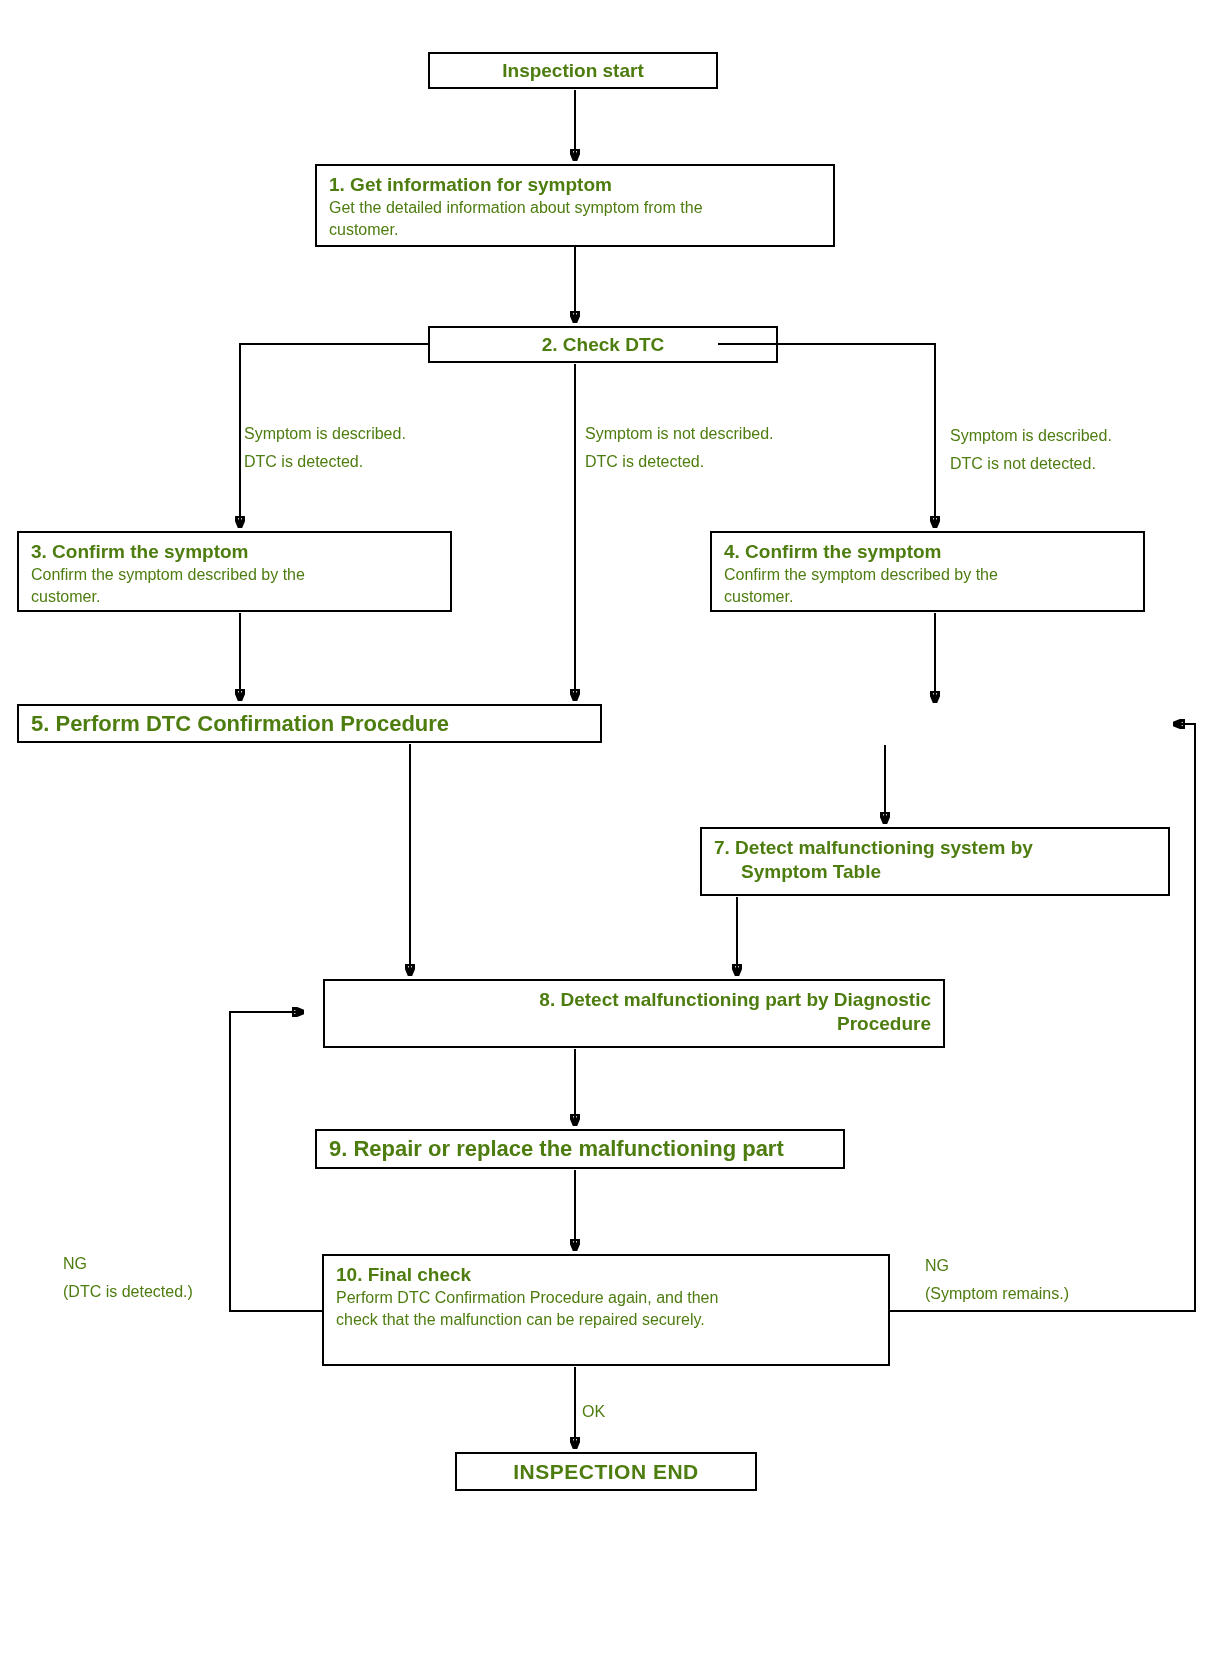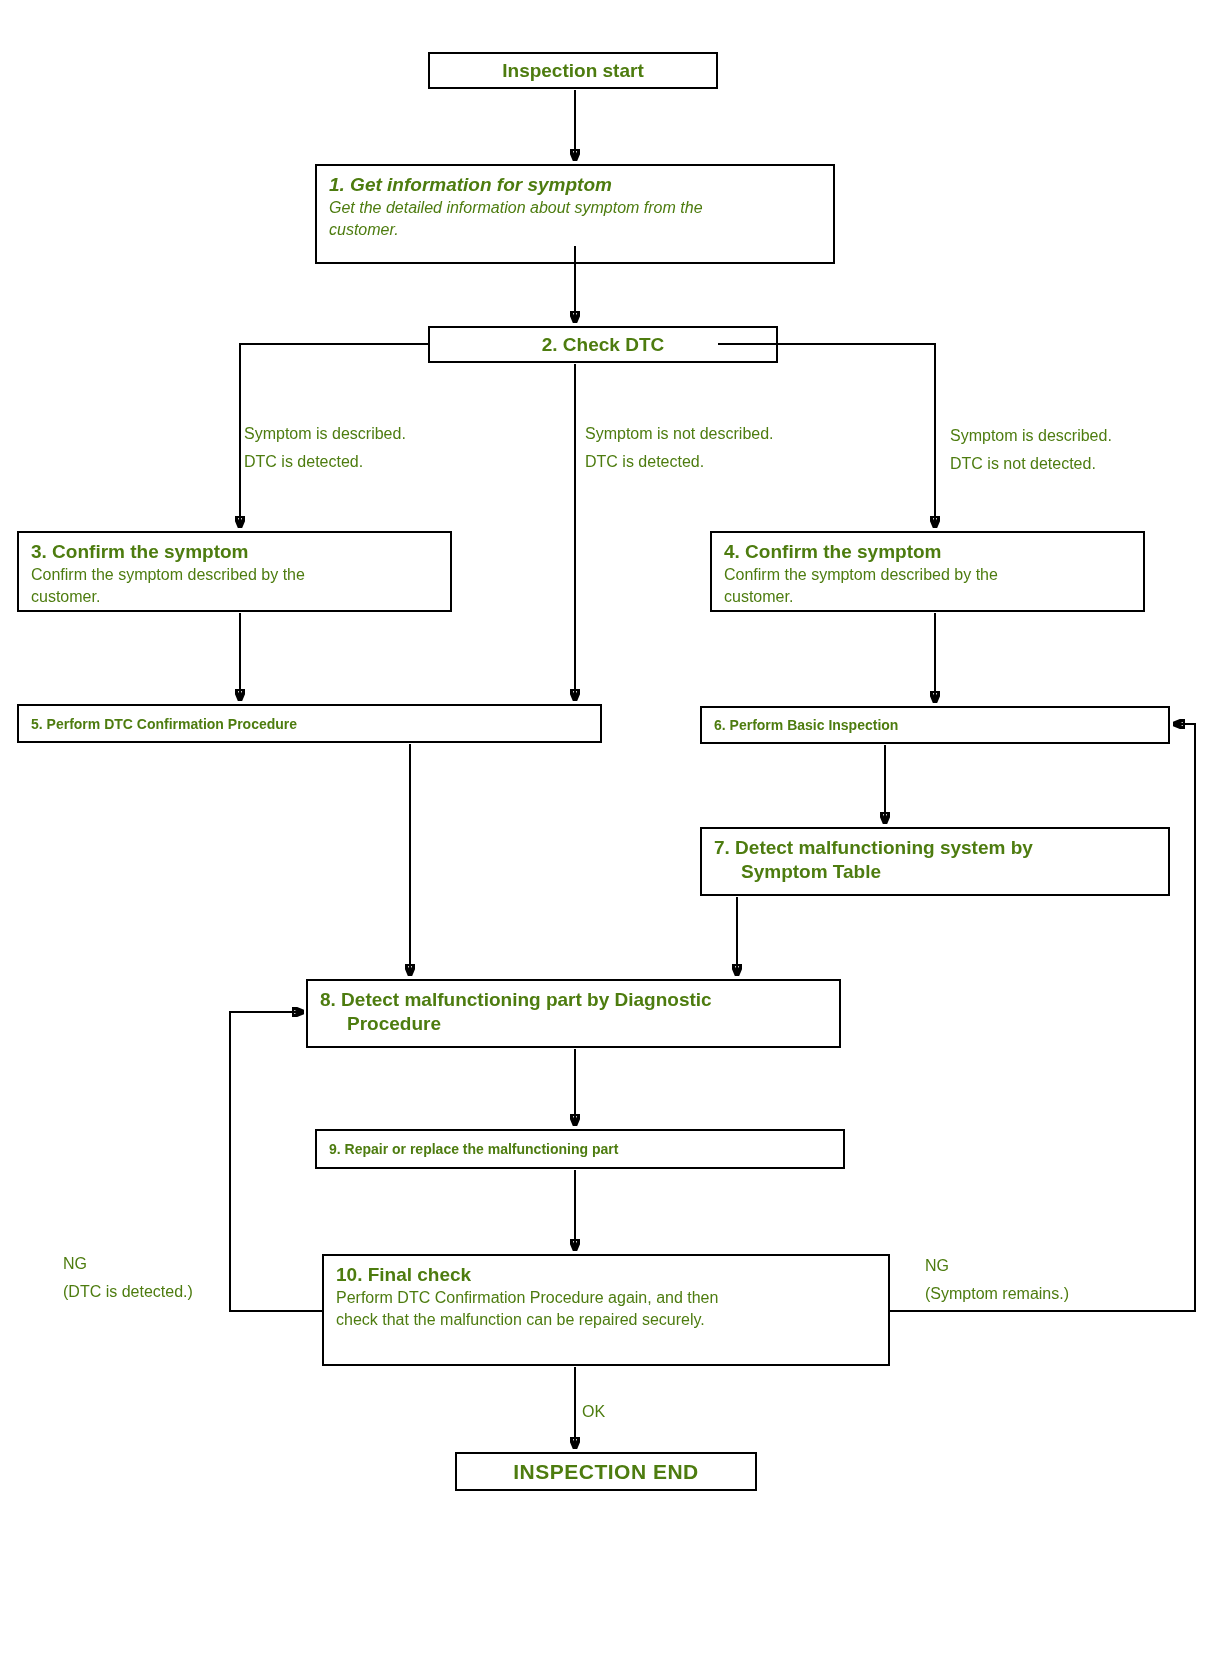--- a/index.html
+++ b/index.html
@@ -35,21 +35,21 @@
   .node .title.indent2 { padding-left: 27px; }
   .node .body-line {
     font-size: 16px;
     line-height: 1.38;
     white-space: nowrap;
   }
   .node.single {
     display: flex;
     align-items: center;
     font-weight: bold;
-    font-size: 14px;
+    font-size: 22px;
     padding: 0 12px;
     white-space: nowrap;
   }
   .edge-label {
     position: absolute;
     font-size: 16px;
     line-height: 1.75;
     white-space: nowrap;
   }
   .edge-label .lbl-line { white-space: nowrap; }
@@ -68,21 +68,21 @@
 </style>
 </head>
 <body>
 
 <div id="canvas">
 
   <div class="node center" style="left:428px; top:52px; width:290px; height:37px;">
     <span>Inspection start</span>
   </div>
 
-  <div class="node titled" style="left:315px; top:164px; width:520px; height:100px;font-style:italic;">
+  <div class="node titled" style="left:315px; top:164px; width:520px; height:83px;">
     <div class="title">1. Get information for symptom</div>
     <div class="body-line">Get the detailed information about symptom from the</div>
     <div class="body-line">customer.</div>
   </div>
 
   <div class="node center" style="left:428px; top:326px; width:350px; height:37px;">
     <span>2. Check DTC</span>
   </div>
 
   <div class="edge-label" style="left:244px; top:420px;">
@@ -107,30 +107,27 @@
   <div class="node titled" style="left:710px; top:531px; width:435px; height:81px;">
     <div class="title">4. Confirm the symptom</div>
     <div class="body-line">Confirm the symptom described by the</div>
     <div class="body-line">customer.</div>
   </div>
 
   <div class="node single" style="left:17px; top:704px; width:585px; height:39px;">
     <span>5. Perform DTC Confirmation Procedure</span>
   </div>
 
-  <div class="node single" style="left:700px; top:706px; width:470px; height:38px;">
-    <span>6. Perform Basic Inspection</span>
-  </div>
 
   <div class="node titled" style="left:700px; top:827px; width:470px; height:69px;">
     <div class="title">7. Detect malfunctioning system by</div>
     <div class="title indent2">Symptom Table</div>
   </div>
 
-  <div class="node titled" style="left:306px; top:979px; width:535px; height:69px;">
+  <div class="node titled" style="left:323px; top:979px; width:622px; height:69px;text-align:right;">
     <div class="title">8. Detect malfunctioning part by Diagnostic</div>
     <div class="title indent2">Procedure</div>
   </div>
 
   <div class="node single" style="left:315px; top:1129px; width:530px; height:40px;">
     <span>9. Repair or replace the malfunctioning part</span>
   </div>
 
   <div class="edge-label" style="left:63px; top:1250px;">
     <div class="lbl-line">NG</div>

